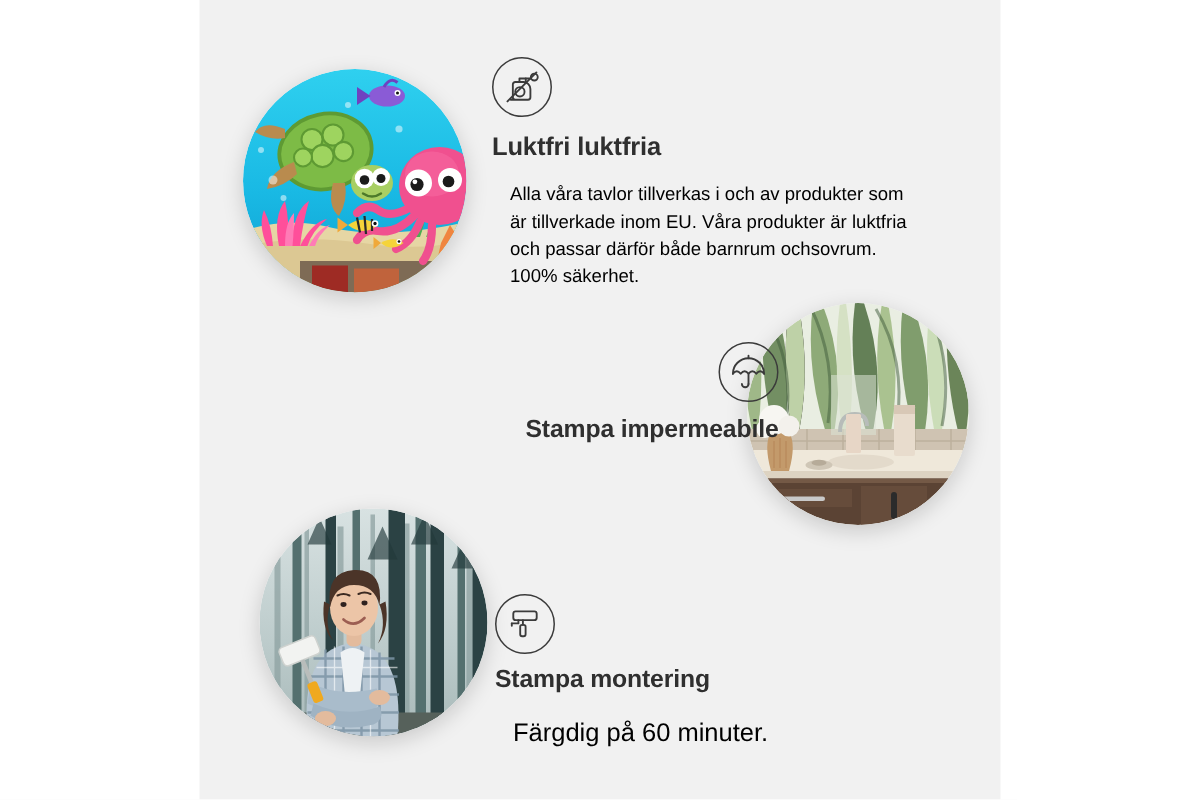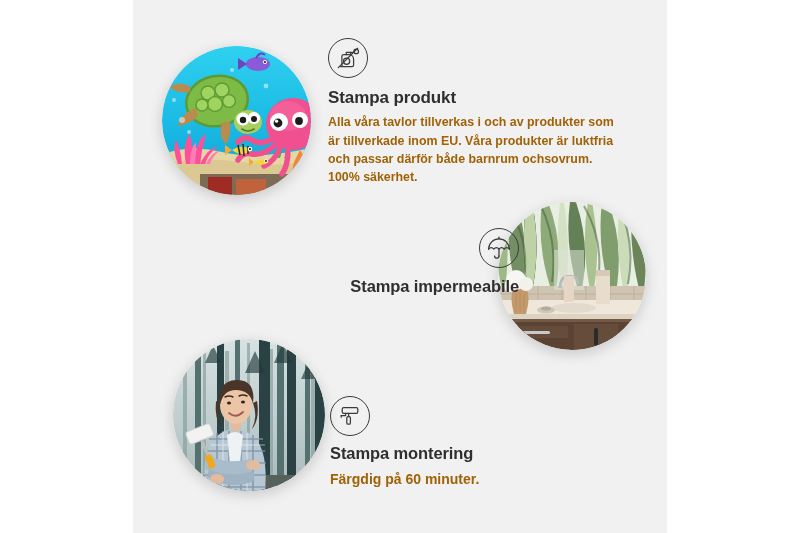--- a/index.html
+++ b/index.html
@@ -43,24 +43,23 @@
   .feat-title {
     font-size: 17px;
     font-weight: bold;
     color: #2f2f2f;
     margin: 0 0 5px 0;
     line-height: 1.2;
     letter-spacing: -0.1px;
   }
   .feat-desc {
     font-size: 12.4px;
-    color: #a16207;
-    margin: 0;
+    color: #000000;
+    margin: 12px;
     line-height: 1.48;
-    font-weight: bold;
   }
 
   
   .icon-circle {
     width: 40px;
     height: 40px;
     border: 1.4px solid #3b3b3b;
     border-radius: 50%;
     display: flex;
     align-items: center;
@@ -76,21 +75,21 @@
   
   #block-waterproof { left: 55px; top: 228px; width: 331px; text-align: right; }
   #block-waterproof .icon-wrap { display: flex; justify-content: flex-end; margin-bottom: 9px; }
   #block-waterproof .feat-title { font-size: 16.5px; }
   #block-waterproof .feat-desc { font-size: 12.6px; }
 
   
   #block-easy-mount { left: 197px; top: 396px; width: 260px; text-align: left; }
   #block-easy-mount .icon-wrap { margin-bottom: 8px; }
   #block-easy-mount .feat-title { font-size: 16.5px; }
-  #block-easy-mount .feat-desc { font-size: 14px; }
+  #block-easy-mount .feat-desc { font-size: 17px; }
 
   
   #photo-underwater { left: 29px;  top: 46px;  width: 149px; height: 149px; }
   #photo-bathroom   { left: 365px; top: 202px; width: 148px; height: 148px; }
   #photo-forest     { left: 40px;  top: 339px; width: 152px; height: 152px; }
 </style>
 </head>
 <body>
 
 <div class="page">
@@ -401,21 +400,21 @@
             <path d="M15.5 7.3 h3.4"></path>
 
             <circle cx="21.2" cy="6.4" r="2.3"></circle>
 
             <circle cx="11.6" cy="16.2" r="3.1"></circle>
 
             <path d="M3.3 22.6 L22.6 3.3"></path>
           </svg>
         </div>
       </div>
-      <h3 class="feat-title">Stampa produkt</h3>
+      <h3 class="feat-title">Luktfri luktfria</h3>
       <p class="feat-desc">Alla våra tavlor tillverkas i och av produkter som är tillverkade inom EU. Våra produkter är luktfria och passar därför både barnrum ochsovrum. 100% säkerhet.</p>
     </div>
 
     <div class="feature" id="block-waterproof">
       <div class="icon-wrap">
         <div class="icon-circle">
           <svg width="26" height="26" viewBox="0 0 26 26" fill="none" stroke="#3b3b3b" stroke-width="1.25" stroke-linecap="round" stroke-linejoin="round">
 
             <path d="M2.6 14.2 a10.4 10.4 0 0 1 20.8 0"></path>
 

